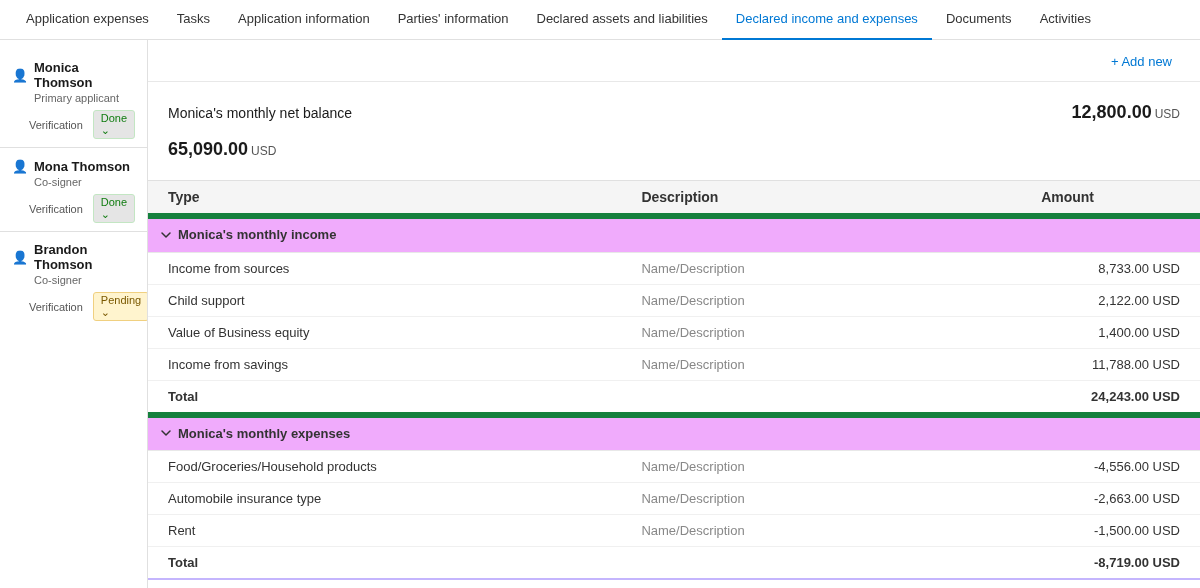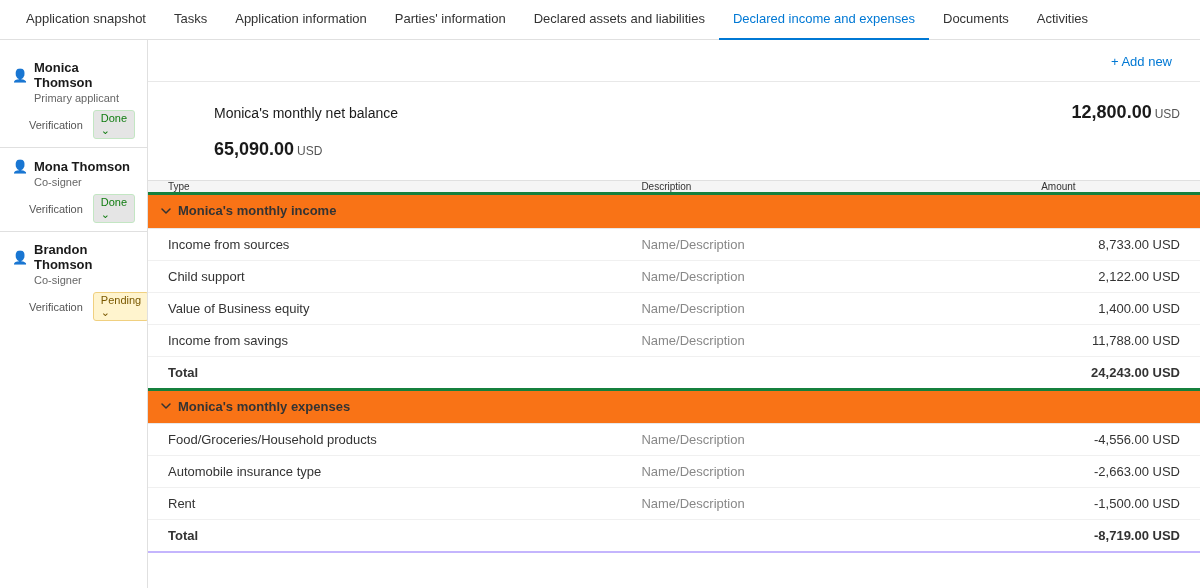--- a/index.html
+++ b/index.html
@@ -117,21 +117,20 @@
 
     
     .summary-section {
       padding: 12px 20px 4px 20px;
     }
     .summary-row {
       display: flex;
       justify-content: space-between;
       align-items: center;
       padding: 8px 0;
-      margin-left: 46px;
     }
     .summary-label { font-size: 14px; color: #1a1a1a; }
     .summary-value {
       font-size: 18px;
       font-weight: 600;
       color: #1a1a1a;
     }
     .summary-value .currency { font-size: 12px; font-weight: 400; color: #555; margin-left: 3px; text-align: center; }
 
     
@@ -139,35 +138,35 @@
       width: 100%;
       border-collapse: collapse;
       margin-top: 8px;
     }
     .income-table thead tr {
       background: #f5f5f5;
       border-top: 1px solid #e0e0e0;
       border-bottom: 1px solid #e0e0e0;
     }
     .income-table thead th {
-      padding: 0 20px;
+      padding: 8px 20px;
       text-align: left;
-      font-weight: 400;
-      font-size: 10px;
+      font-weight: 700;
+      font-size: 14px;
       color: #333;
     }
     .income-table thead th.right { text-align: left; }
 
     
     .section-header-row td {
       padding: 8px 12px;
       font-weight: 600;
       font-size: 13px;
-      background: #f97316;
-      border-top: 3px solid #15803d;
+      background: #f0abfc;
+      border-top: 6px solid #15803d;
       border-bottom: 1px solid #e8e8e8;
     }
     .section-toggle {
       display: inline-flex;
       align-items: center;
       gap: 6px;
     }
     .chevron {
       width: 12px;
       height: 12px;
@@ -188,21 +187,21 @@
       font-size: 13px;
       border-top: 1px solid #d0d0d0;
       border-bottom: 2px solid #c4b5fd;
     }
     .total-row td.right { text-align: right; }
   </style>
 </head>
 <body>
 
 <nav class="top-nav">
-<div class="nav-item">Application snapshot</div>
+<div class="nav-item">Application expenses</div>
     <div class="nav-item">Tasks</div>
     <div class="nav-item">Application information</div>
     <div class="nav-item">Parties' information</div>
     <div class="nav-item">Declared assets and liabilities</div>
     <div class="nav-item active">Declared income and expenses</div>
     <div class="nav-item">Documents</div>
     <div class="nav-item">Activities</div>
   </nav>
 
 <div class="main-layout">

